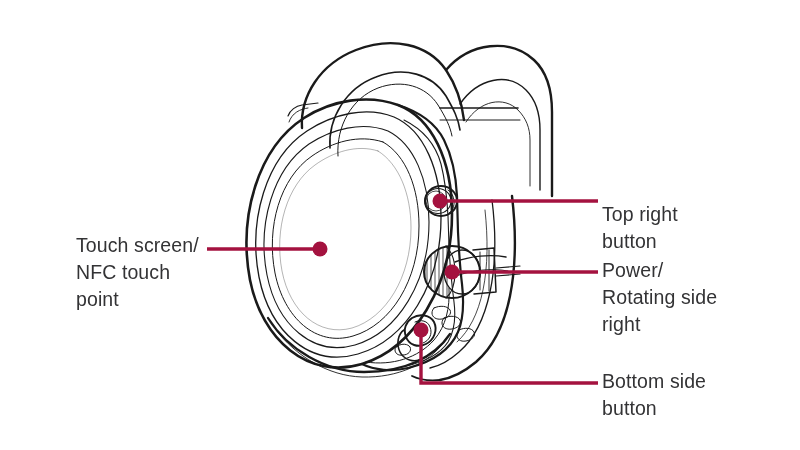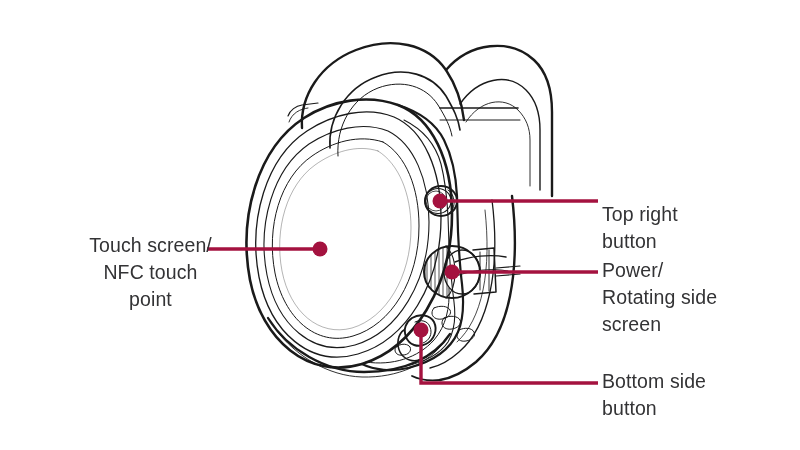--- a/index.html
+++ b/index.html
@@ -29,24 +29,23 @@
     font-size: 19.5px;
     line-height: 27px;
     color: #333335;
     white-space: pre-line;
     letter-spacing: 0.1px;
   }
   .callout-left {
     text-align: left;
   }
   #label-touch-screen {
-    left: 83px;
+    left: 76px;
     top: 232px;
     width: 135px;
-    text-align: center;
   }
   #label-top-right {
     left: 602px;
     top: 201px;
     width: 190px;
   }
   #label-power {
     left: 602px;
     top: 257px;
     width: 190px;
@@ -252,18 +251,18 @@
 
   <div class="callout-label callout-left" id="label-touch-screen">Touch screen/
 NFC touch
 point</div>
 
   <div class="callout-label" id="label-top-right">Top right
 button</div>
 
   <div class="callout-label" id="label-power">Power/
 Rotating side
-screen</div>
+right</div>
 
   <div class="callout-label" id="label-bottom-right">Bottom side
 button</div>
 
 </div>
 
 </body></html>

